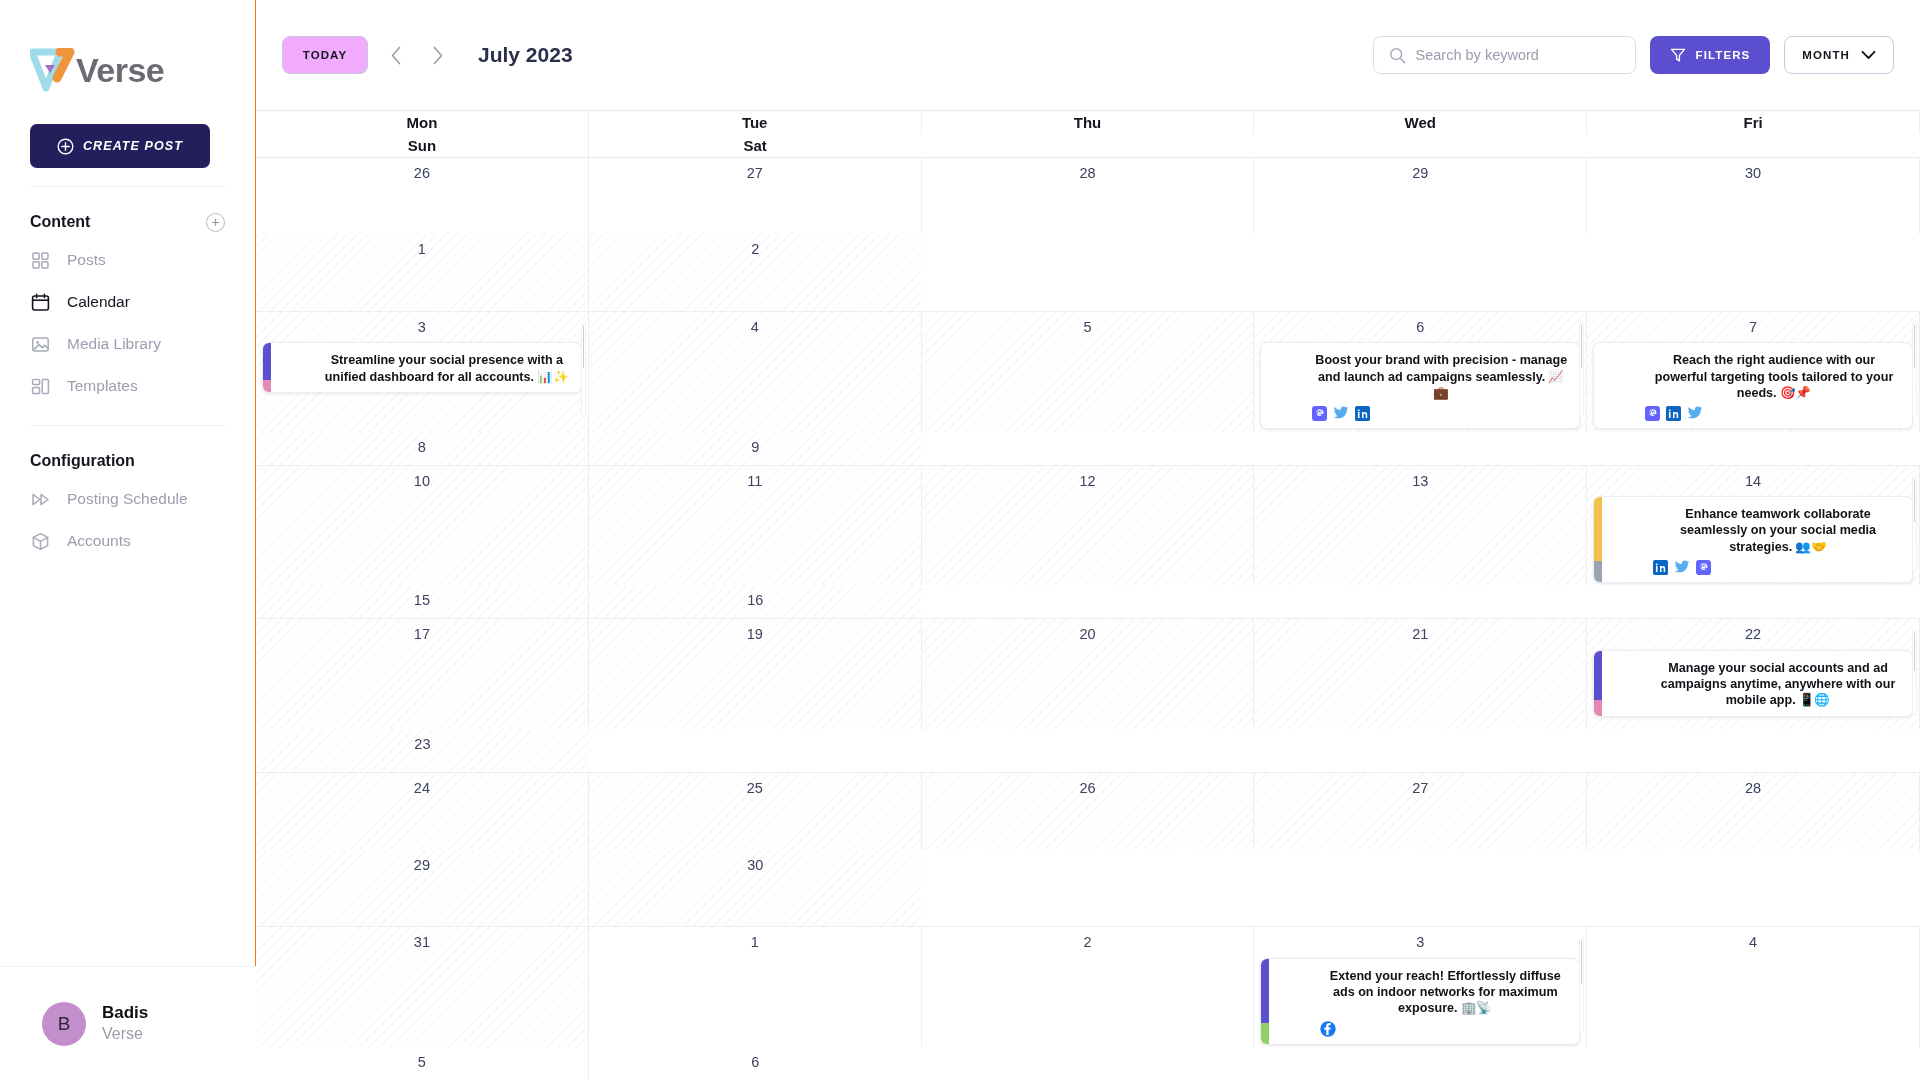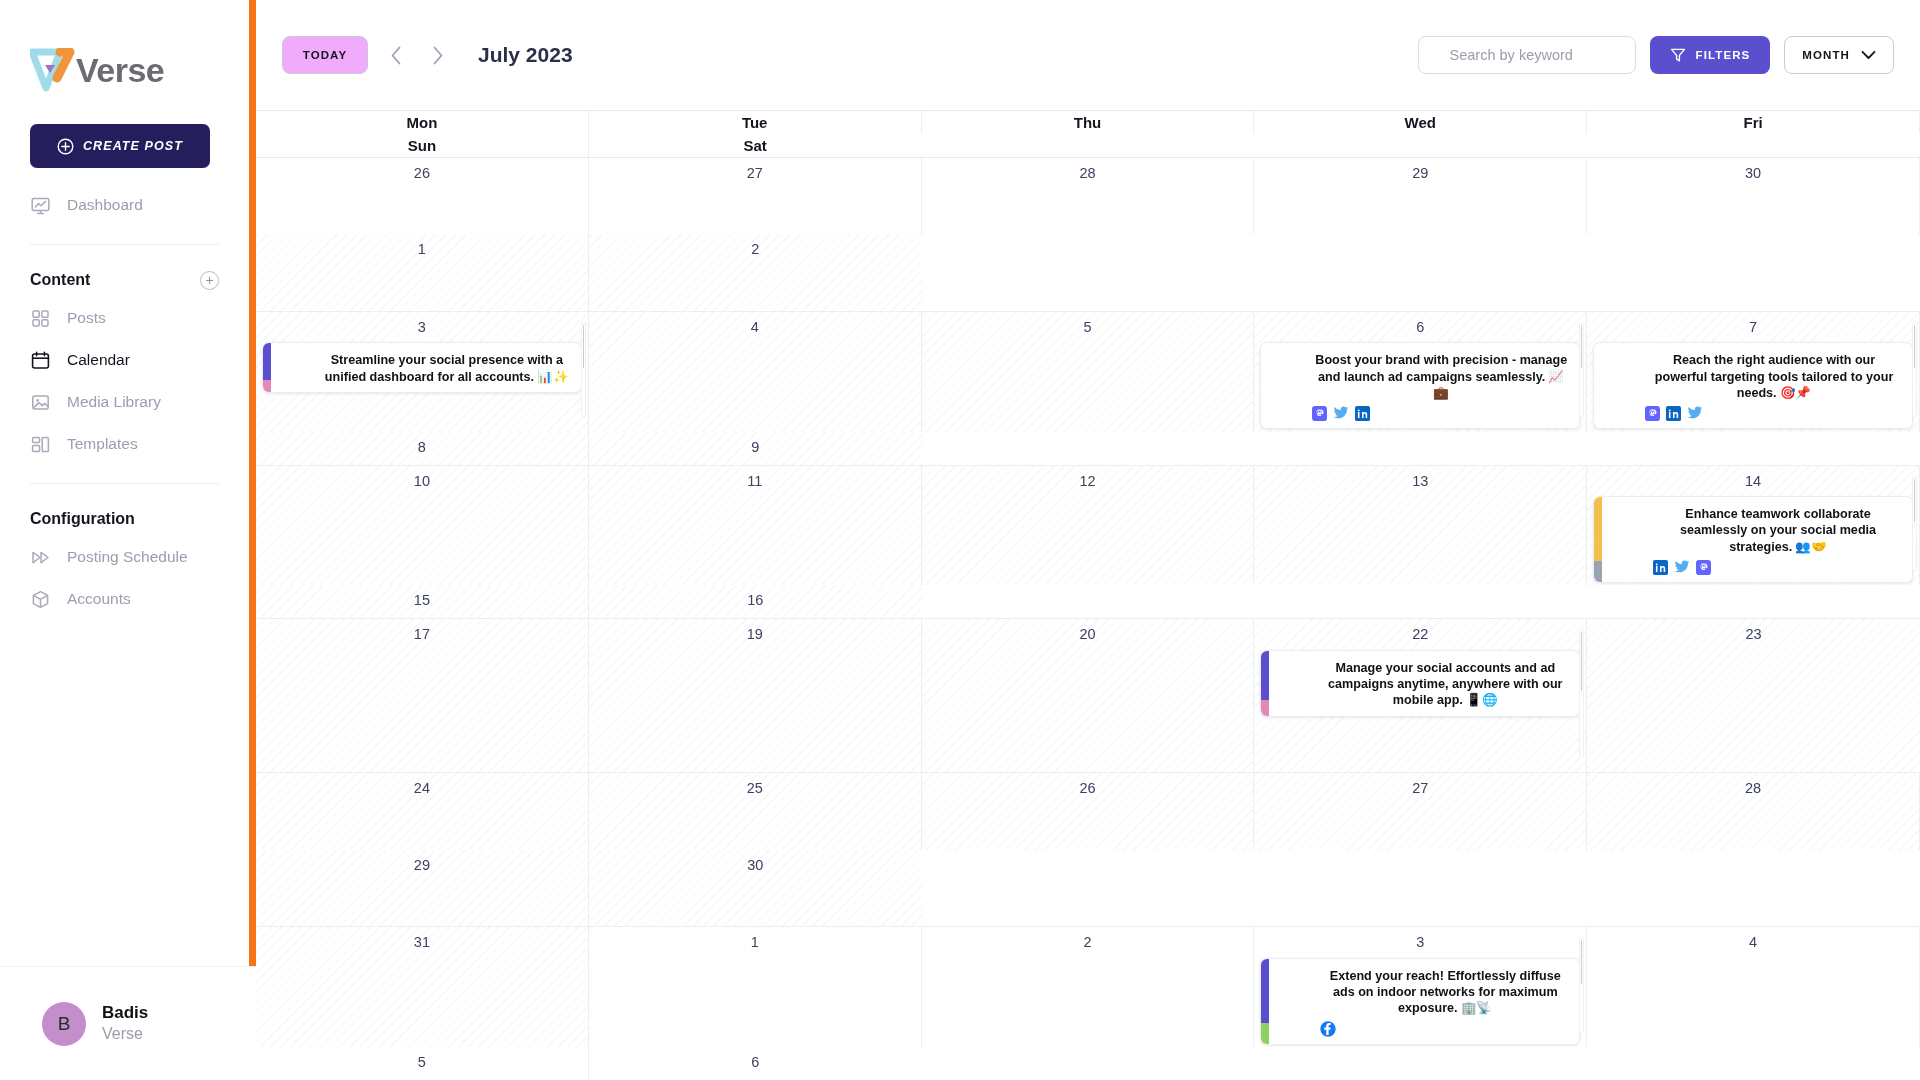--- a/index.html
+++ b/index.html
@@ -8,21 +8,21 @@
     font-family: "Liberation Sans", sans-serif;
     background: #ffffff;
     overflow: hidden;
   }
   .app { display: flex; width: 1920px; height: 1080px; }
 
   
   .sidebar {
     width: 256px; min-width: 256px; height: 1080px;
     background: #ffffff;
-    border-right: 7px solid #f97316;
+    border-right: 1px solid #f97316;
     display: flex; flex-direction: column;
     position: relative;
   }
   .logo-wrap { padding: 48px 0 0 30px; height: 110px; }
   .logo { display: flex; align-items: center; gap: 2px; }
   .logo-mark { width: 46px; height: 44px; }
   .logo-text {
     font-size: 34px; font-weight: 700; color: #6b6b73;
     letter-spacing: -0.5px; margin-left: -2px;
   }
@@ -94,23 +94,23 @@
   .arrow {
     width: 28px; height: 34px; display:flex; align-items:center; justify-content:center;
     cursor: pointer; color: #9c9fae;
   }
   .month-title {
     font-size: 21px; font-weight: 700; color: #2b2f4a;
     margin-left: 12px; white-space: nowrap;
   }
   .spacer { flex: 1; }
   .search {
-    width: 218px; height: 38px;
+    width: 263px; height: 38px;
     border: 1.3px solid #dcdde4; border-radius: 8px;
-    display: flex; align-items: center; gap: 10px; padding: 0 21px;
+    display: flex; align-items: center; gap: 10px; padding: 0 15px;
     background: #fff;
   }
   .search input {
     border: none; outline: none; flex: 1;
     font-size: 14.5px; color: #2b2f4a;
     font-family: "Liberation Sans", sans-serif;
     background: transparent;
   }
   .search input::placeholder { color: #9a9dab; }
   .filters-btn {
@@ -232,32 +232,20 @@
     </div>
 
     <button class="create-post">
       <svg width="17" height="17" viewBox="0 0 17 17">
         <circle cx="8.5" cy="8.5" r="7.3" fill="none" stroke="#fff" stroke-width="1.4"></circle>
         <path d="M8.5 4.8 V12.2 M4.8 8.5 H12.2" stroke="#fff" stroke-width="1.4" stroke-linecap="round"></path>
       </svg>
       <span>CREATE POST</span>
     </button>
 
-    <div class="nav-section nav-gap-top">
-      <div class="nav-item">
-        <span class="nav-icon">
-          <svg viewBox="0 0 21 21" width="21" height="21">
-            <rect x="2.2" y="3.4" width="16.6" height="12.2" rx="1.6" fill="none" stroke="#a8abb8" stroke-width="1.5"></rect>
-            <path d="M5.4 12 L8.6 8.6 L11 10.8 L15.4 6.6" fill="none" stroke="#a8abb8" stroke-width="1.5" stroke-linecap="round" stroke-linejoin="round"></path>
-            <path d="M10.5 15.6 V18.4 M7.6 18.6 H13.4" stroke="#a8abb8" stroke-width="1.5" stroke-linecap="round"></path>
-          </svg>
-        </span>
-        <span>Dashboard</span>
-      </div>
-    </div>
 
     <div class="divider"></div>
 
     <div class="sect-head">
       <span class="sect-title">Content</span>
       <span class="plus-btn">+</span>
     </div>
 
     <div class="nav-section">
       <div class="nav-item">
@@ -595,20 +583,24 @@
             </div>
             <div class="cell hatch">
               <div class="daynum">19</div>
               <div class="events"></div>
             </div>
             <div class="cell hatch">
               <div class="daynum">20</div>
               <div class="events"></div>
             </div>
             <div class="cell hatch">
+              <div class="daynum">21</div>
+              <div class="events"></div>
+            </div>
+            <div class="cell hatch">
               <div class="daynum">22</div>
               <div class="events">
                 <div class="card">
                   <div class="accent">
                     <span style="background: rgb(91, 79, 207); flex: 3 1 0px;"></span>
                     <span style="background: rgb(229, 136, 181); flex: 1 1 0px;"></span>
                   </div>
                   <div class="card-body">
                     <div class="card-text">Manage your social accounts and ad campaigns anytime, anywhere with our mobile app. 📱🌐</div>
                   </div>

